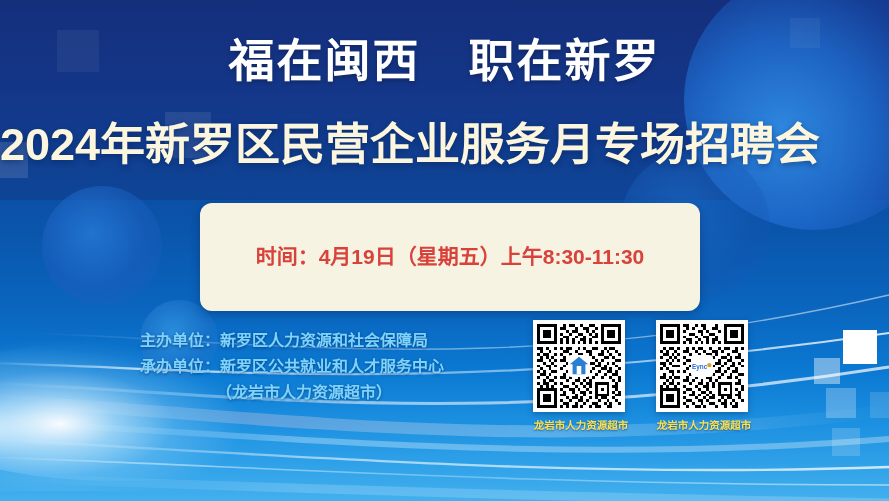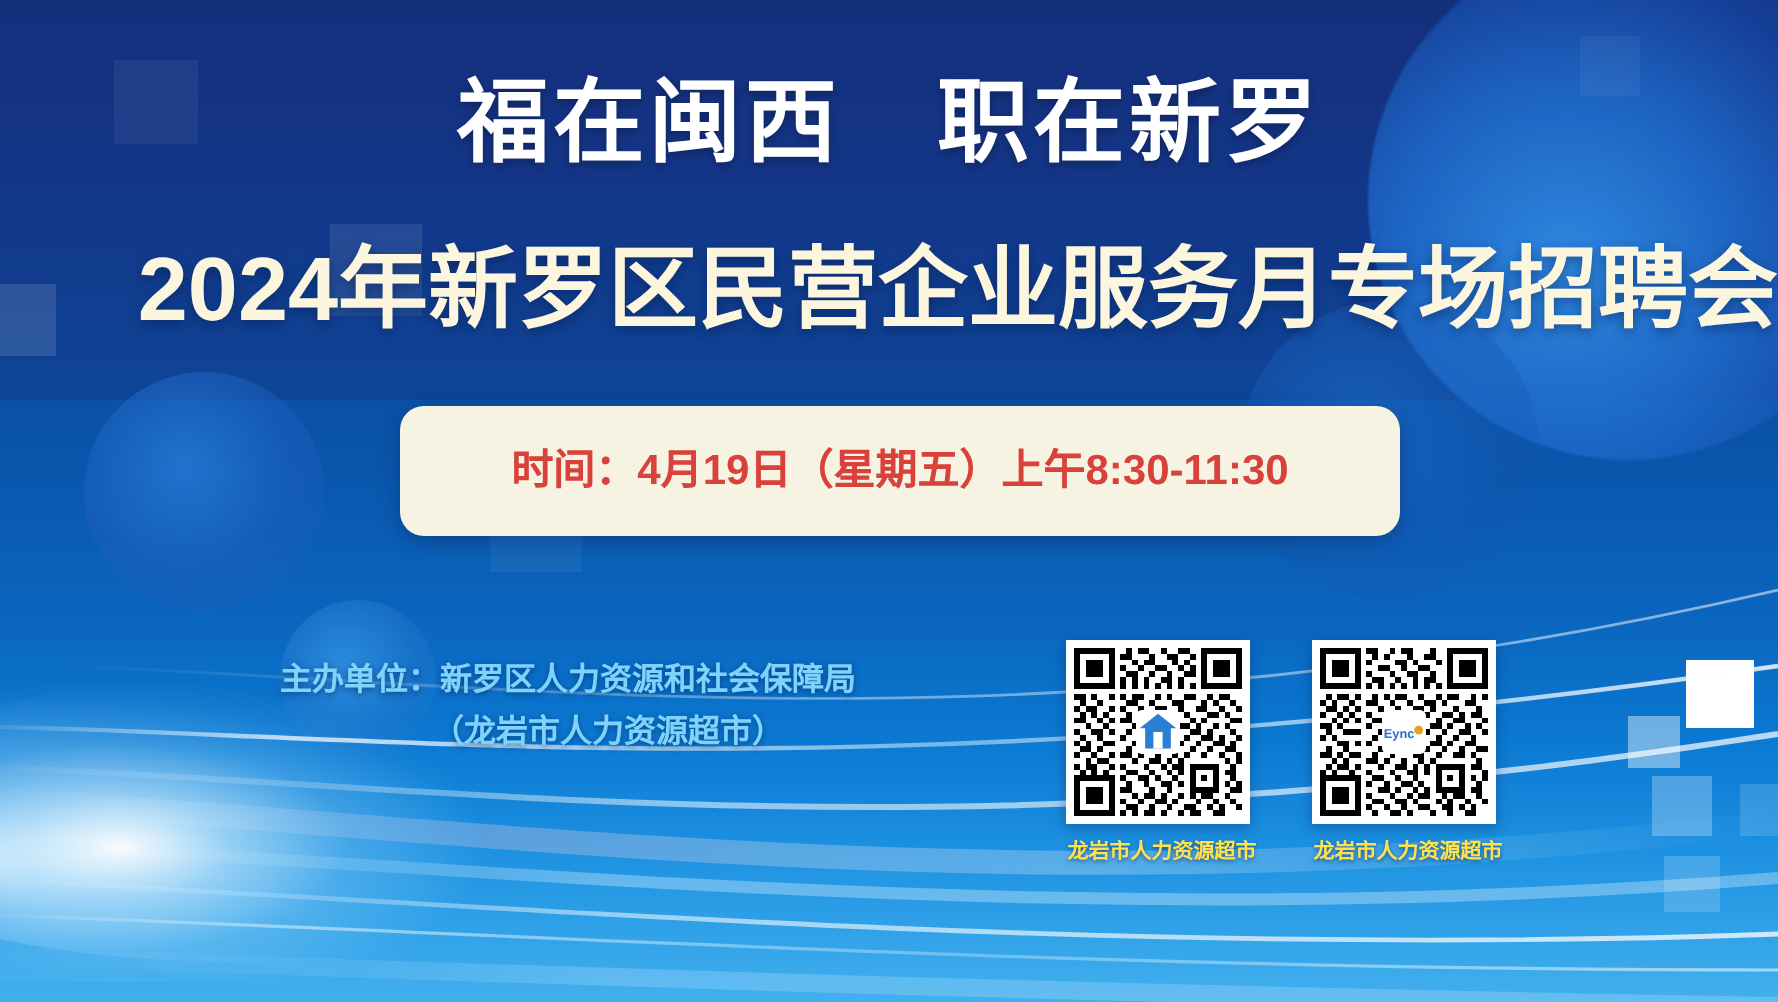--- a/index.html
+++ b/index.html
@@ -132,35 +132,35 @@
     font-weight: bold;
     letter-spacing: 2px;
     line-height: 1;
     white-space: pre;
     text-shadow: 0 2px 5px rgba(0,0,0,0.28);
   }
   .title-sub {
     position: absolute;
     top: 122px;
     left: 0; right: 0;
-    text-align: right;
+    text-align: left;
     color: #fbf6dd;
     font-size: 45px;
     font-weight: bold;
     letter-spacing: 0px;
     line-height: 1;
     text-shadow: 0 2px 6px rgba(3,24,70,0.45);
   }
 
   .info-box {
     position: absolute;
     left: 200px;
     top: 203px;
     width: 500px;
-    height: 65px;
+    height: 108px;
     background: #f7f3e2;
     border-radius: 12px;
     box-shadow: 0 3px 10px rgba(2,20,60,0.30);
     display: flex;
     flex-direction: column;
     justify-content: center;
     align-items: center;
     gap: 3px;
   }
   .info-line {
@@ -298,20 +298,21 @@
     <div class="title-main">福在闽西　职在新罗</div>
 
     <div class="title-sub">2024年新罗区民营企业服务月专场招聘会</div>
 
     <div class="info-box">
       <div class="info-line">时间：4月19日（星期五）上午8:30-11:30</div>
     </div>
 
     <div class="org-block">
       <div class="org-line">主办单位：新罗区人力资源和社会保障局</div>
+      <div class="org-line">承办单位：新罗区公共就业和人才服务中心</div>
       <div class="org-line indent">（龙岩市人力资源超市）</div>
     </div>
 
     <div class="qr-group">
 
       <div class="qr-item">
         <div class="qr-card">
           <svg viewBox="0 0 29 29" shape-rendering="crispEdges">
             <rect width="29" height="29" fill="#ffffff"></rect>
             <g fill="#000000">

